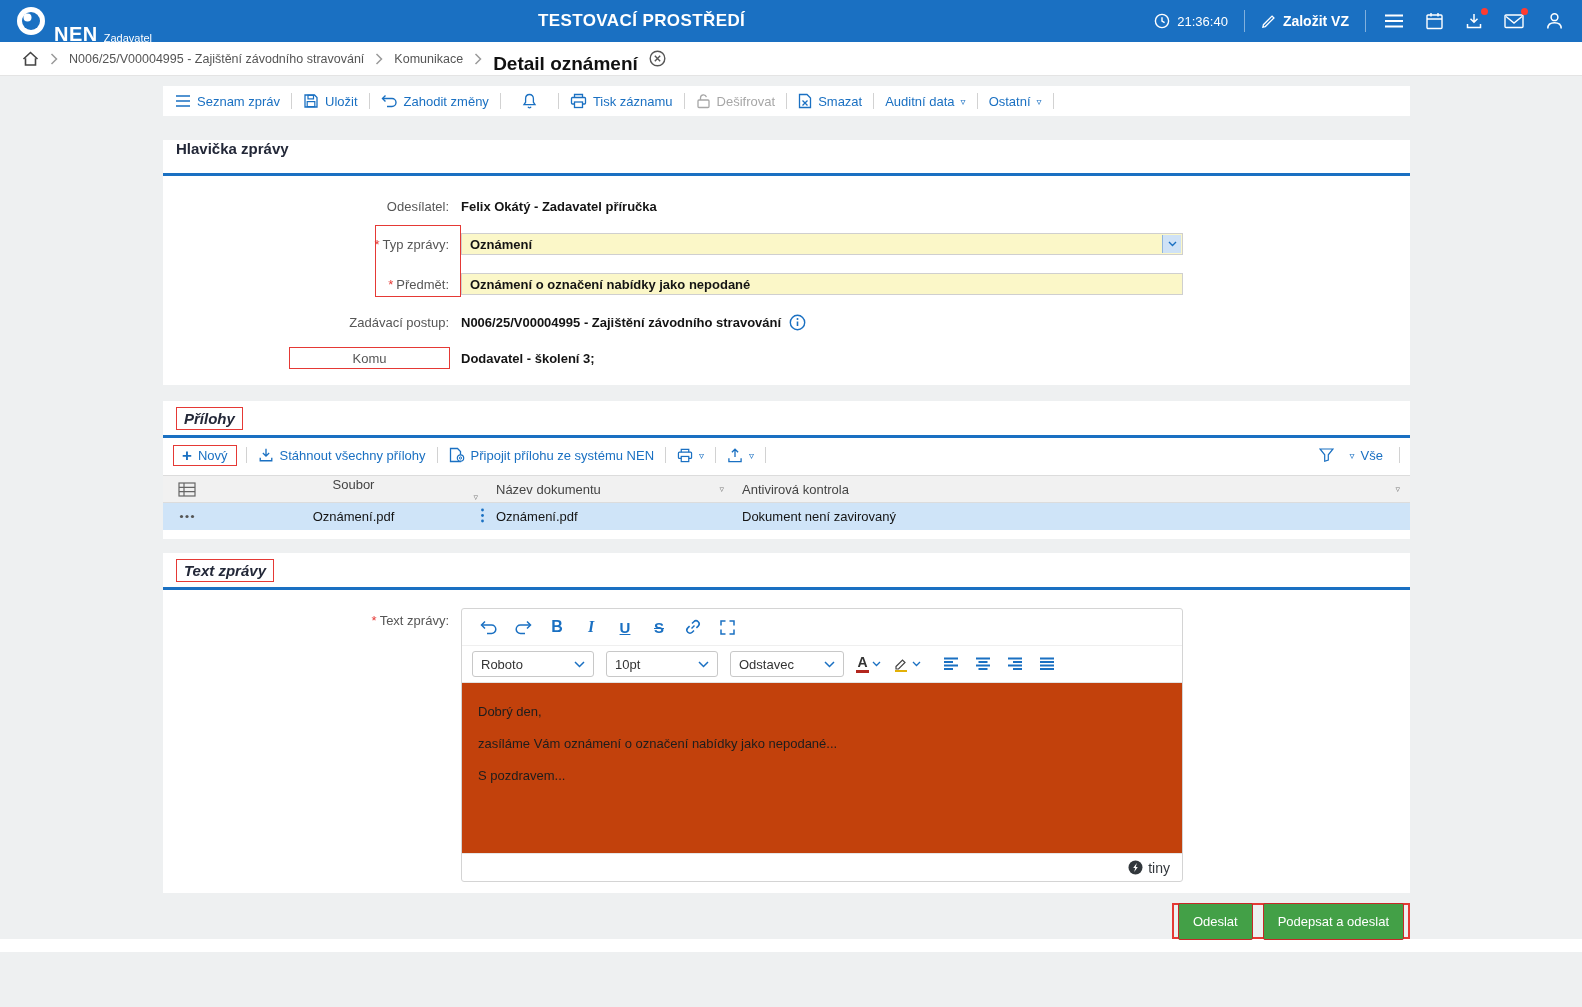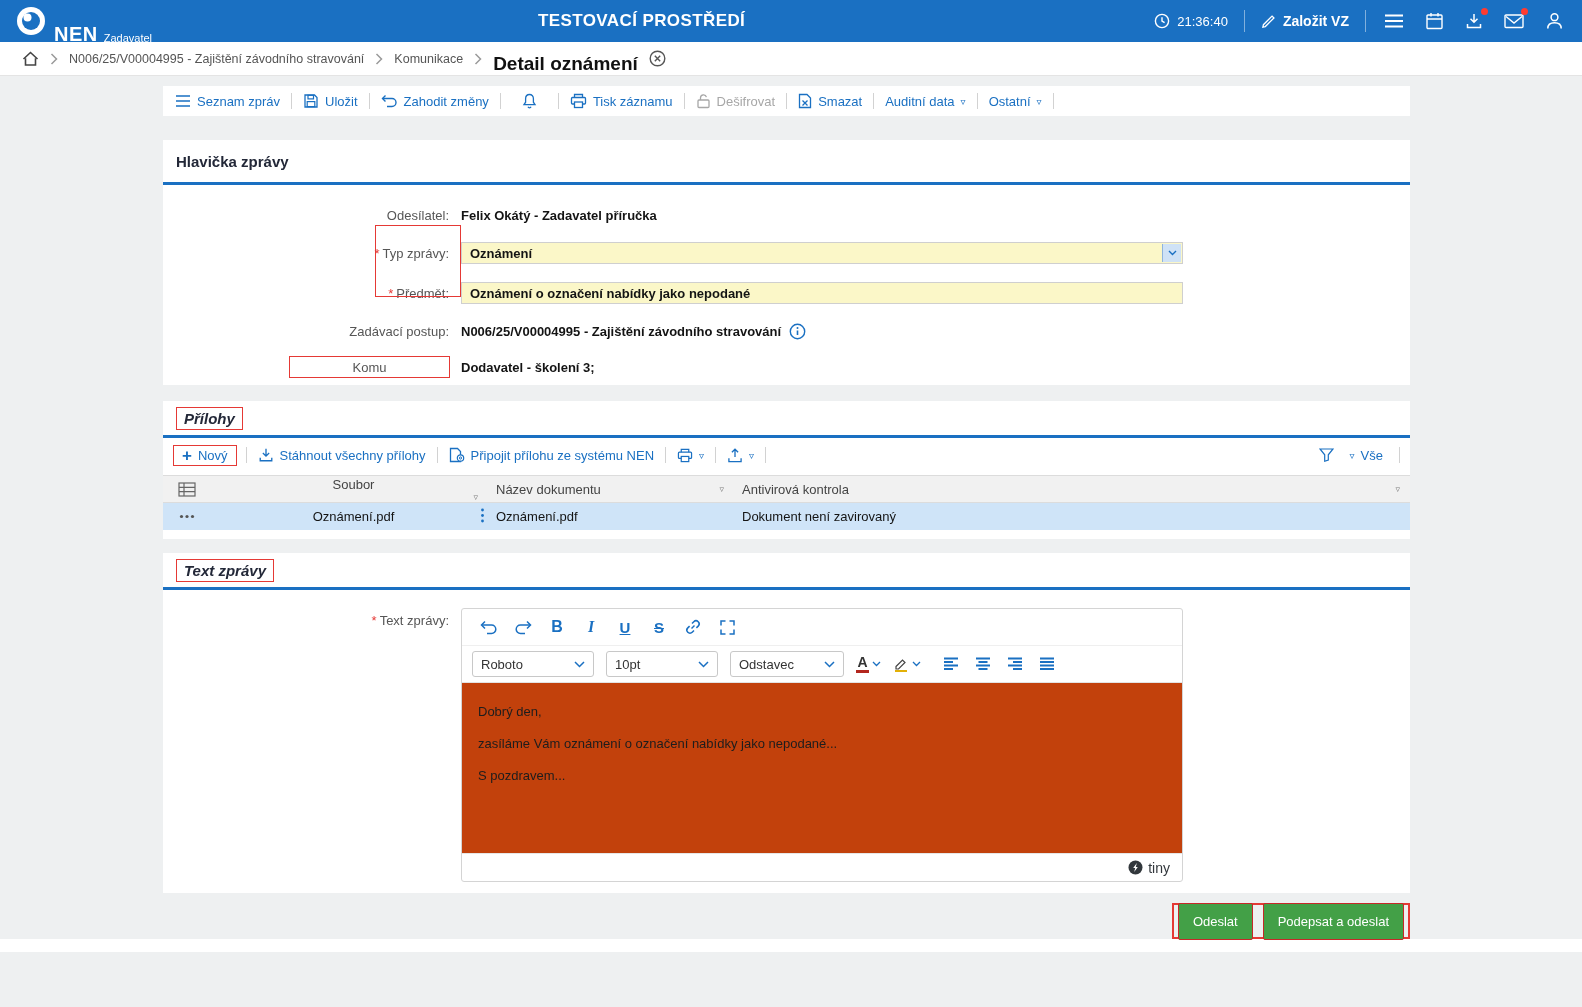--- a/index.html
+++ b/index.html
@@ -29,21 +29,21 @@
   .panel{background:#fff;box-sizing:border-box;}
 
   
   .rec-toolbar{margin-top:10px;height:30px;background:#fff;display:flex;align-items:center;padding:0 10px;box-sizing:border-box;color:#1a70c2;font-size:13px;}
   .tbi{display:flex;align-items:center;gap:6px;color:#1a70c2;cursor:pointer;background:none;border:none;font:inherit;padding:0 2px;white-space:nowrap;}
   .tbi.disabled{color:#a7a7a7;cursor:default;}
   .vsep{width:1px;height:16px;background:#d2d2d2;margin:0 9px;}
   .caret{font-size:10px;line-height:1;position:relative;top:1px;}
 
   
-  .sec-head{height:42px;display:flex;align-items:center;padding:0 13px;}
+  .sec-head{height:33px;display:flex;padding:0 13px;}
   .sec-head2{height:34px;display:flex;align-items:center;padding:0 13px;font-style:italic;}
   .sec-title{font-size:15px;font-weight:bold;color:#232838;}
   .sec-underline{height:3px;background:#1a70c2;}
   .boxed{border:1px solid #e53935;padding:2px 7px;display:inline-flex;align-items:center;gap:6px;}
 
   
   .p-hlavicka{margin-top:24px;height:245px;position:relative;}
   .frow{display:flex;align-items:center;height:24px;}
   .frow.top{align-items:flex-start;}
   .mt18{margin-top:18px}.mt14{margin-top:14px}.mt16{margin-top:16px}.mt12{margin-top:12px}

